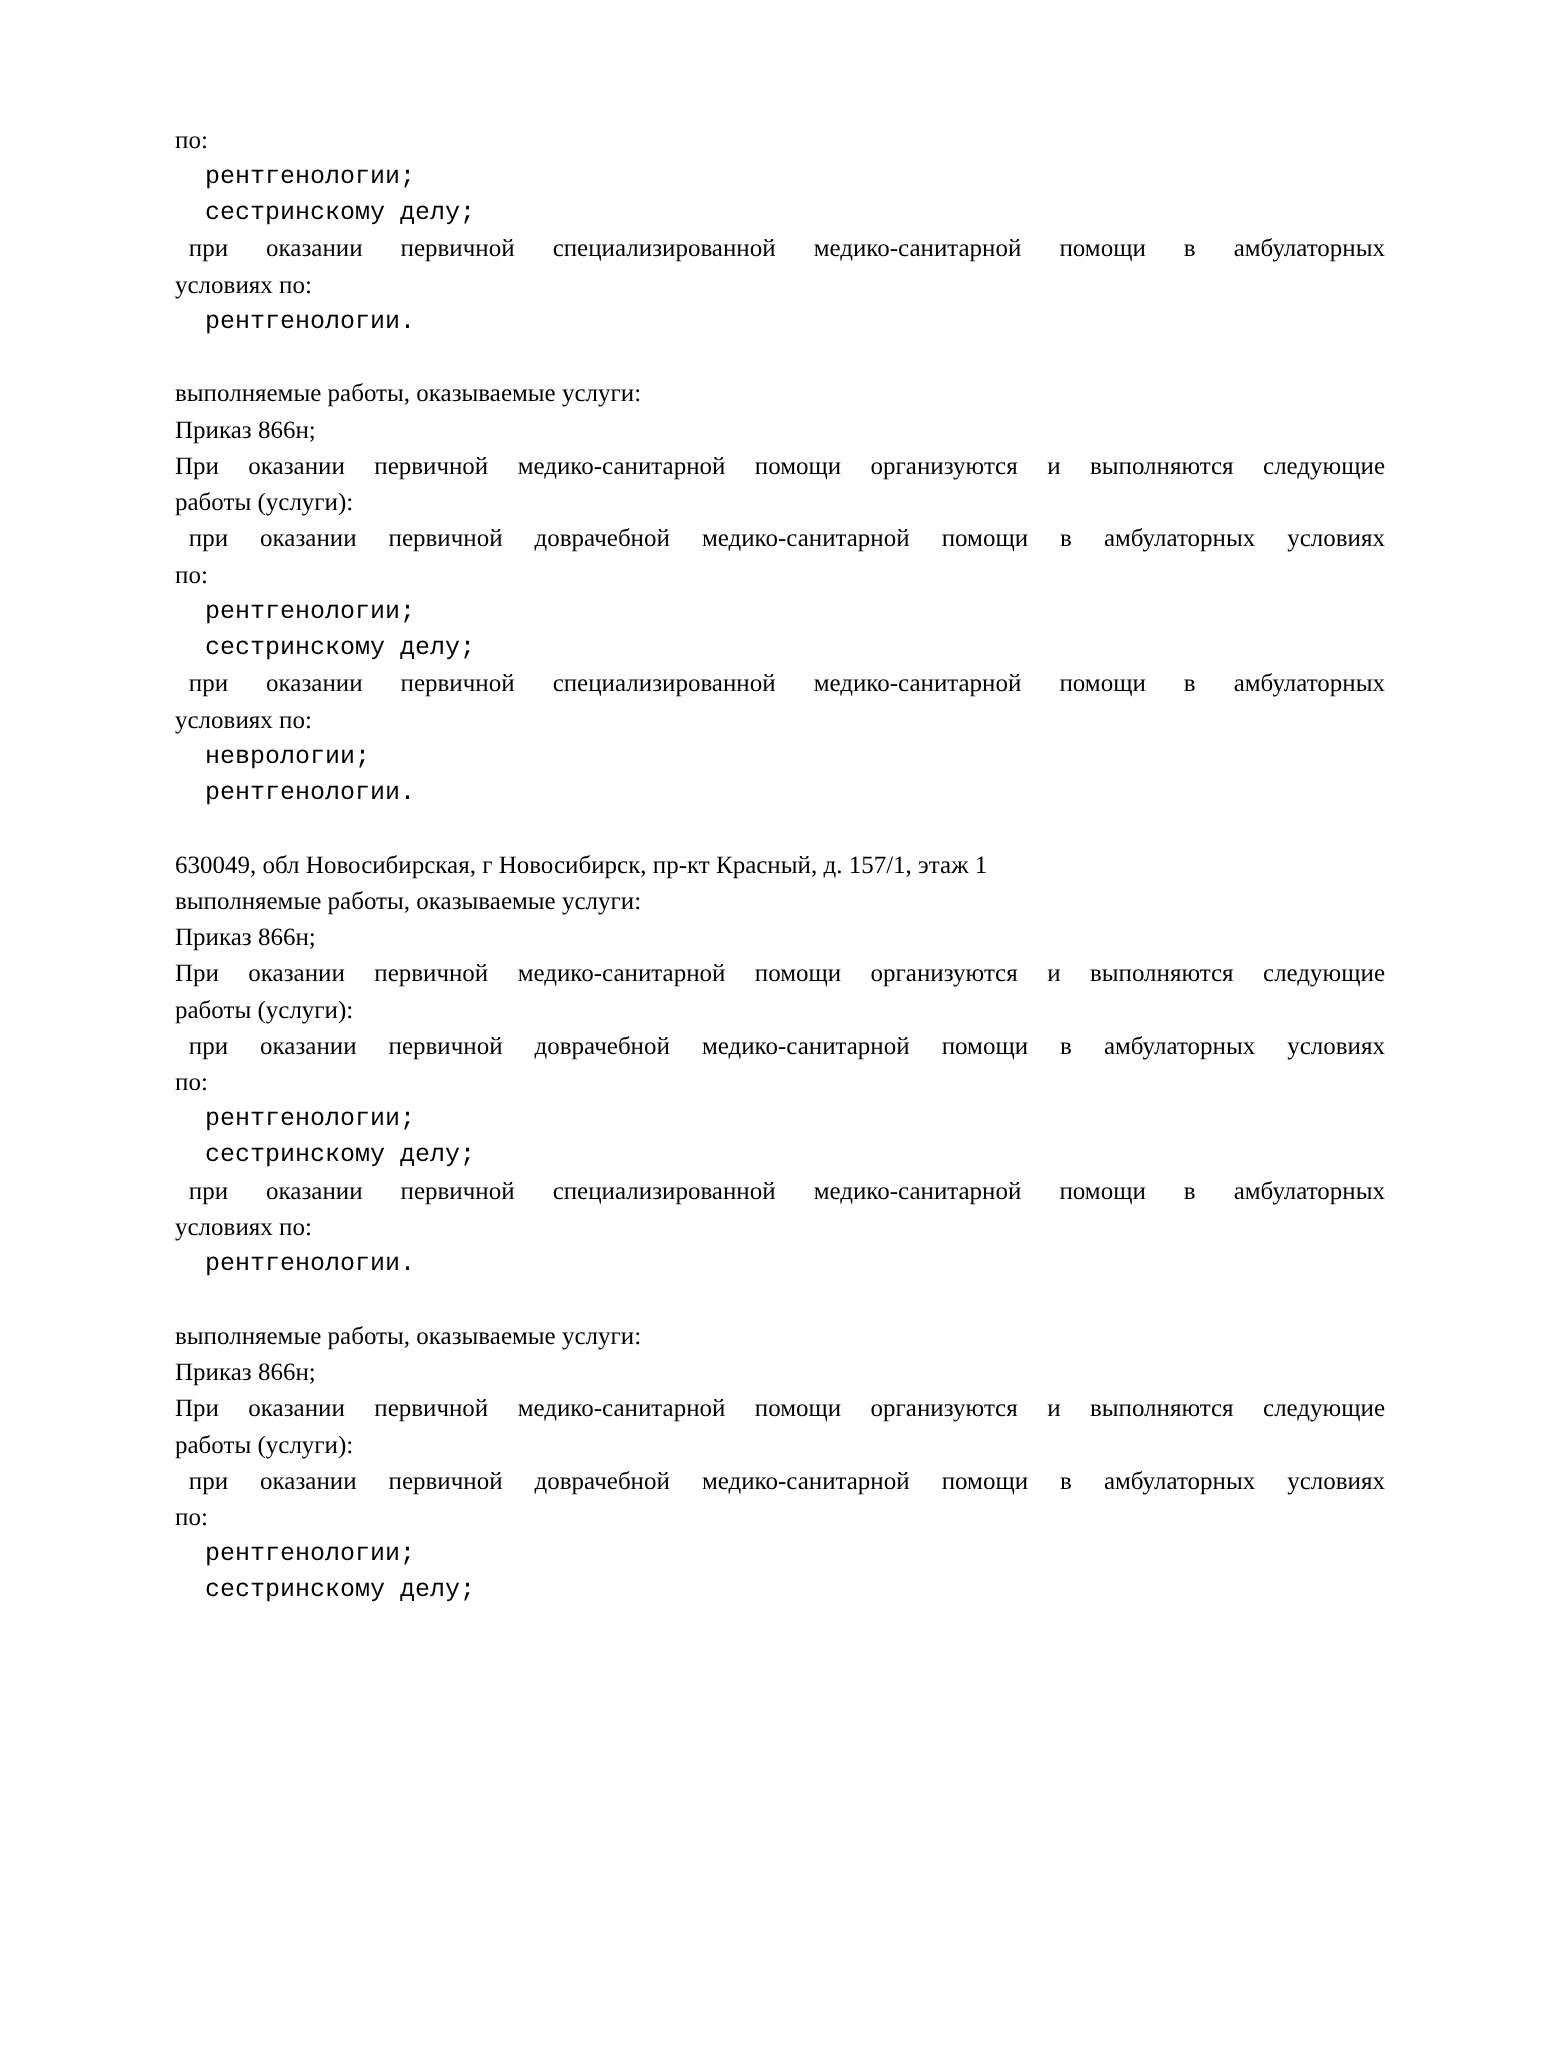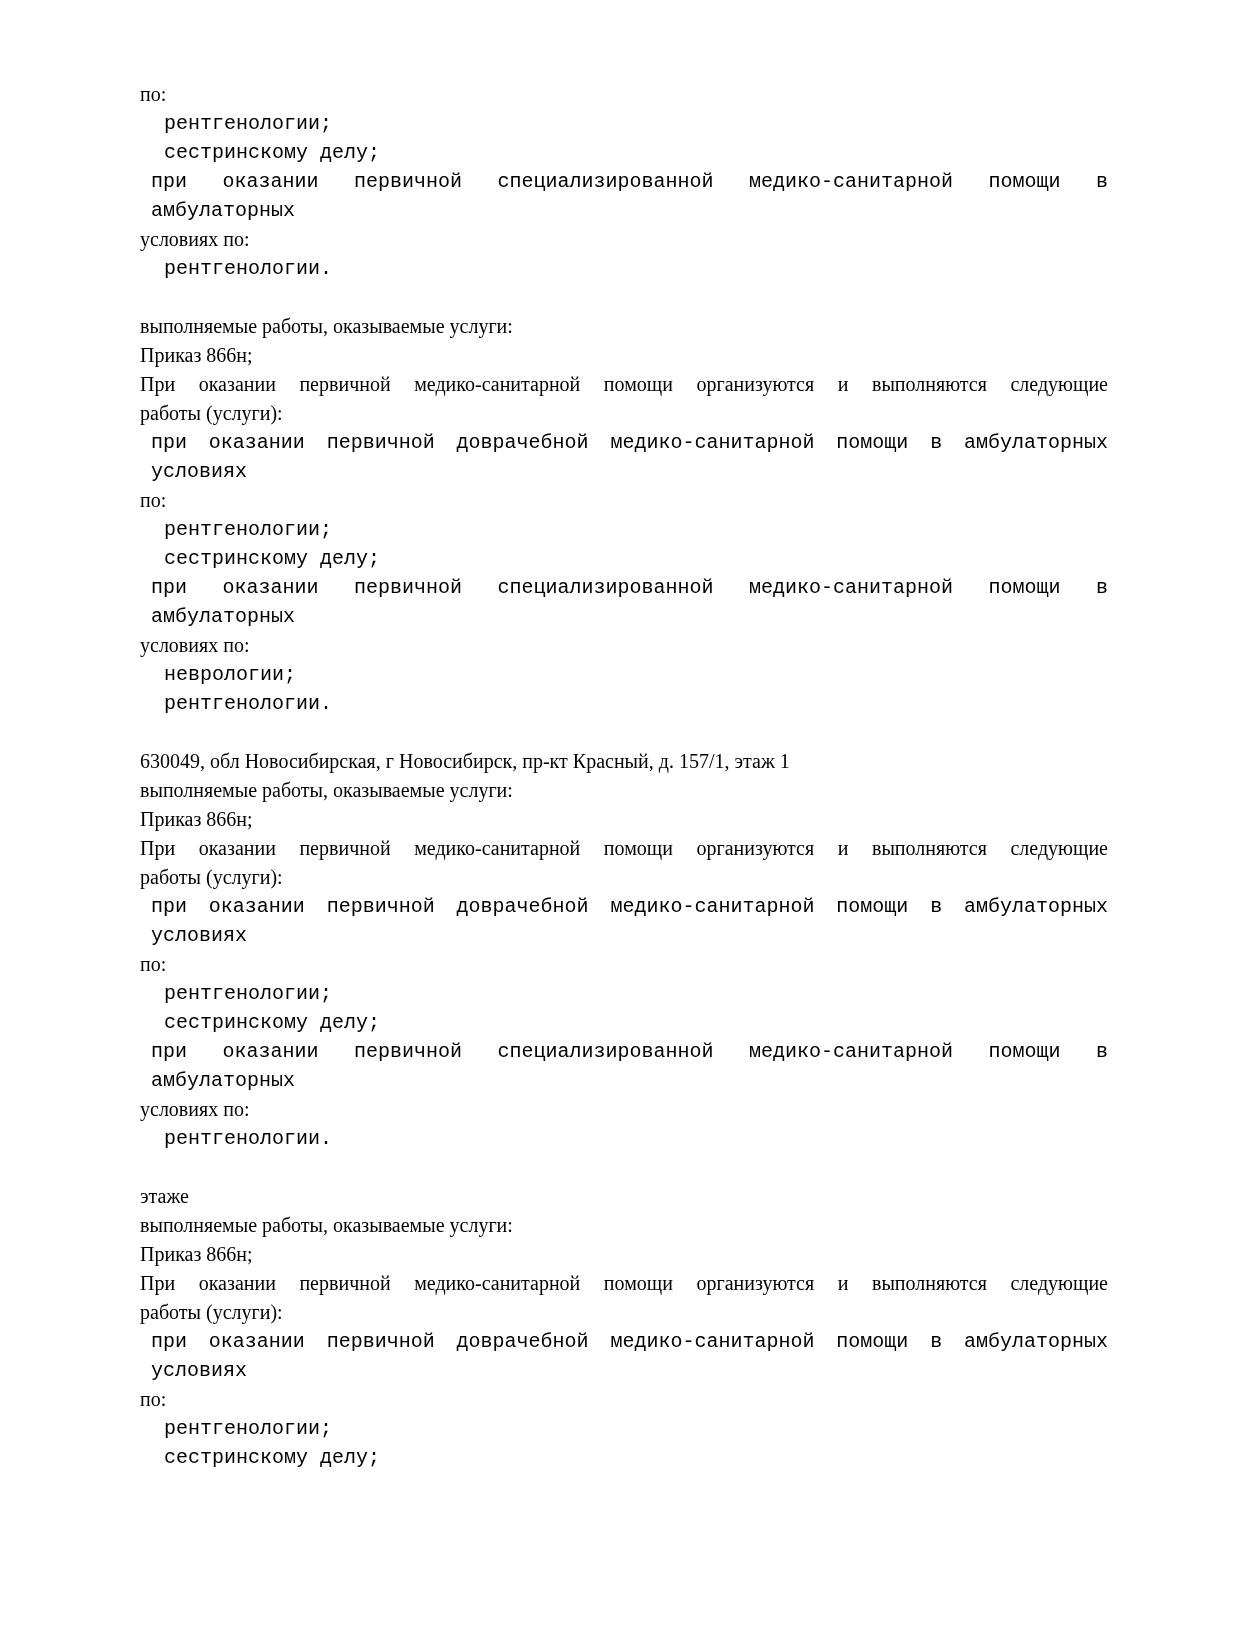--- a/index.html
+++ b/index.html
@@ -16,30 +16,30 @@
     width: 1240px;
     height: 1650px;
     background: #ffffff;
     overflow: hidden;
     font-family: "Liberation Serif", "DejaVu Serif", serif;
     color: #000000;
   }
   .text-column {
     position: absolute;
     left: 140px;
-    top: 80px;
+    top: 98px;
     width: 968px;
     font-size: 20px;
     line-height: 29px;
   }
   .line {
     white-space: pre-wrap;
     min-height: 29px;
   }
-  .line.indent-1 { padding-left: 11px; font-family: Liberation Mono, monospace; }
+  .line.indent-1 { padding-left: 11px; }
   .line.indent-2 { padding-left: 24px; font-family: Liberation Mono, monospace; }
   .line.fill {
     text-align: justify;
     text-align-last: justify;
   }
   .line.blank {
     height: 29px;
   }
 </style>
 </head>
@@ -73,21 +73,20 @@
       <div class="line indent-0 fill">При оказании первичной медико-санитарной помощи организуются и выполняются следующие</div>
       <div class="line indent-0">работы (услуги):</div>
       <div class="line indent-1 fill">при оказании первичной доврачебной медико-санитарной помощи в амбулаторных условиях</div>
       <div class="line indent-0">по:</div>
       <div class="line indent-2">рентгенологии;</div>
       <div class="line indent-2">сестринскому делу;</div>
       <div class="line indent-1 fill">при оказании первичной специализированной медико-санитарной помощи в амбулаторных</div>
       <div class="line indent-0">условиях по:</div>
       <div class="line indent-2">рентгенологии.</div>
       <div class="line indent-0 blank"></div>
-      <div class="line indent-0">этаже</div>
       <div class="line indent-0">выполняемые работы, оказываемые услуги:</div>
       <div class="line indent-0">Приказ 866н;</div>
       <div class="line indent-0 fill">При оказании первичной медико-санитарной помощи организуются и выполняются следующие</div>
       <div class="line indent-0">работы (услуги):</div>
       <div class="line indent-1 fill">при оказании первичной доврачебной медико-санитарной помощи в амбулаторных условиях</div>
       <div class="line indent-0">по:</div>
       <div class="line indent-2">рентгенологии;</div>
       <div class="line indent-2">сестринскому делу;</div>
     </div>
 </div>

